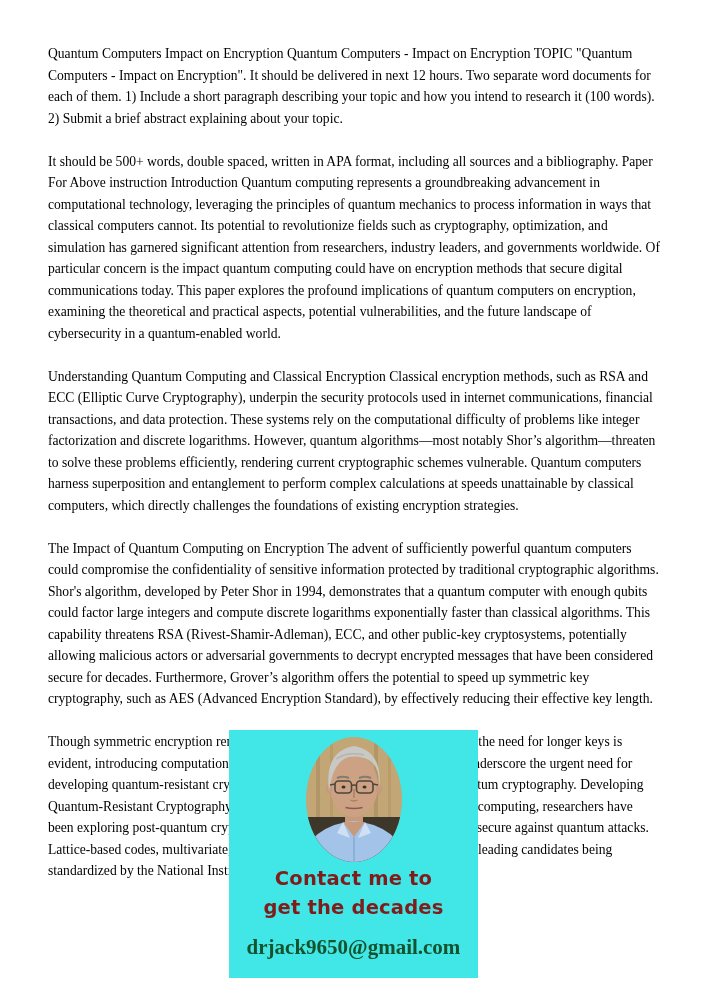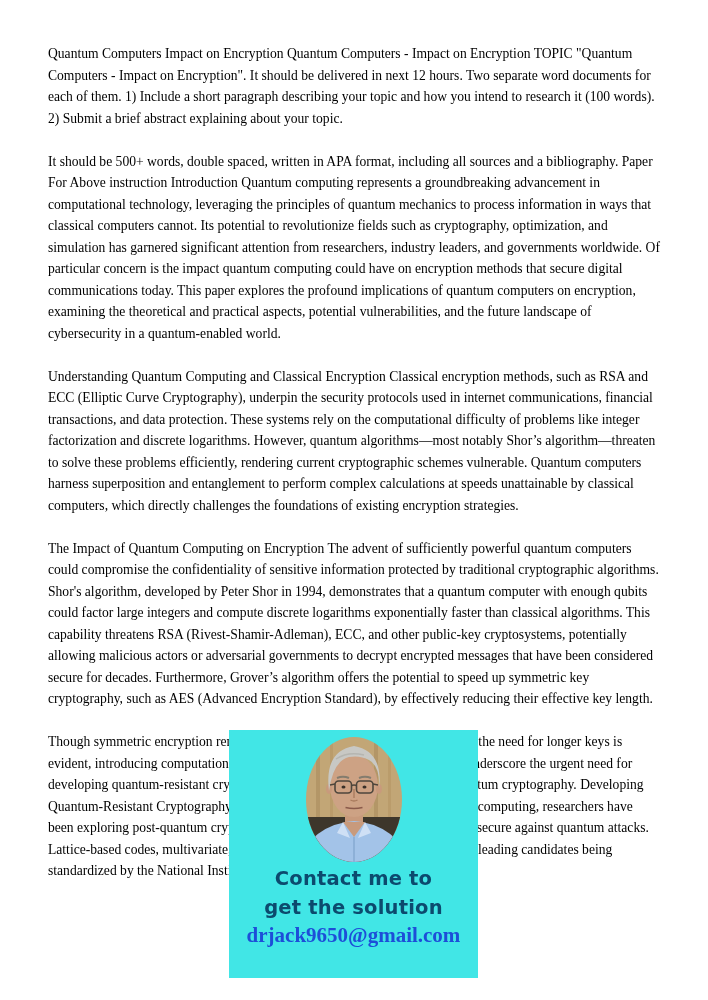--- a/index.html
+++ b/index.html
@@ -39,30 +39,30 @@
     width: 96px; height: 125px;
     margin: 7px auto 0 auto;
   }
   .ad .photo svg { display: block; width: 96px; height: 125px; }
   .headline {
     margin-top: 2px;
     font-family: "DejaVu Sans", sans-serif;
     font-weight: 700;
     font-size: 19.5px;
     line-height: 29px;
-    color: #0c4a6e;
+    color: #7f1d1d;
     letter-spacing: 0.2px;
   }
   .email {
-    margin-top: 0;
+    margin-top: 12px;
     font-family: "Liberation Serif", serif;
     font-weight: 700;
     font-size: 21px;
     line-height: 27px;
-    color: #1d4ed8;
+    color: #14532d;
     text-align: center;
   }
 </style>
 </head>
 <body style="background: rgb(255, 255, 255);">
 
 <div class="page">
 
   <div class="doc">
     <p>Quantum Computers Impact on Encryption Quantum Computers - Impact on Encryption TOPIC "Quantum Computers - Impact on Encryption". It should be delivered in next 12 hours. Two separate word documents for each of them. 1) Include a short paragraph describing your topic and how you intend to research it (100 words). 2) Submit a brief abstract explaining about your topic.</p>
@@ -117,18 +117,18 @@
           <ellipse cx="37.5" cy="50" rx="2" ry="1.6" fill="#3a3028"></ellipse>
           <ellipse cx="58.5" cy="50" rx="2" ry="1.6" fill="#3a3028"></ellipse>
 
           <path d="M48,52 L48,61 M44.5,63 Q48,65 51.5,63" stroke="#a87a5c" stroke-width="1.3" fill="none"></path>
           <path d="M39.5,70.5 Q48,72.5 56.5,70.5" stroke="#8a5a4a" stroke-width="1.5" fill="none"></path>
         </g>
       </svg>
     </div>
     <div class="headline">
       <span>Contact me to</span><br>
-      <span>get the solution</span>
+      <span>get the decades</span>
     </div>
     <div class="email">drjack9650@gmail.com</div>
   </div>
 
 </div>
 
 </body></html>

